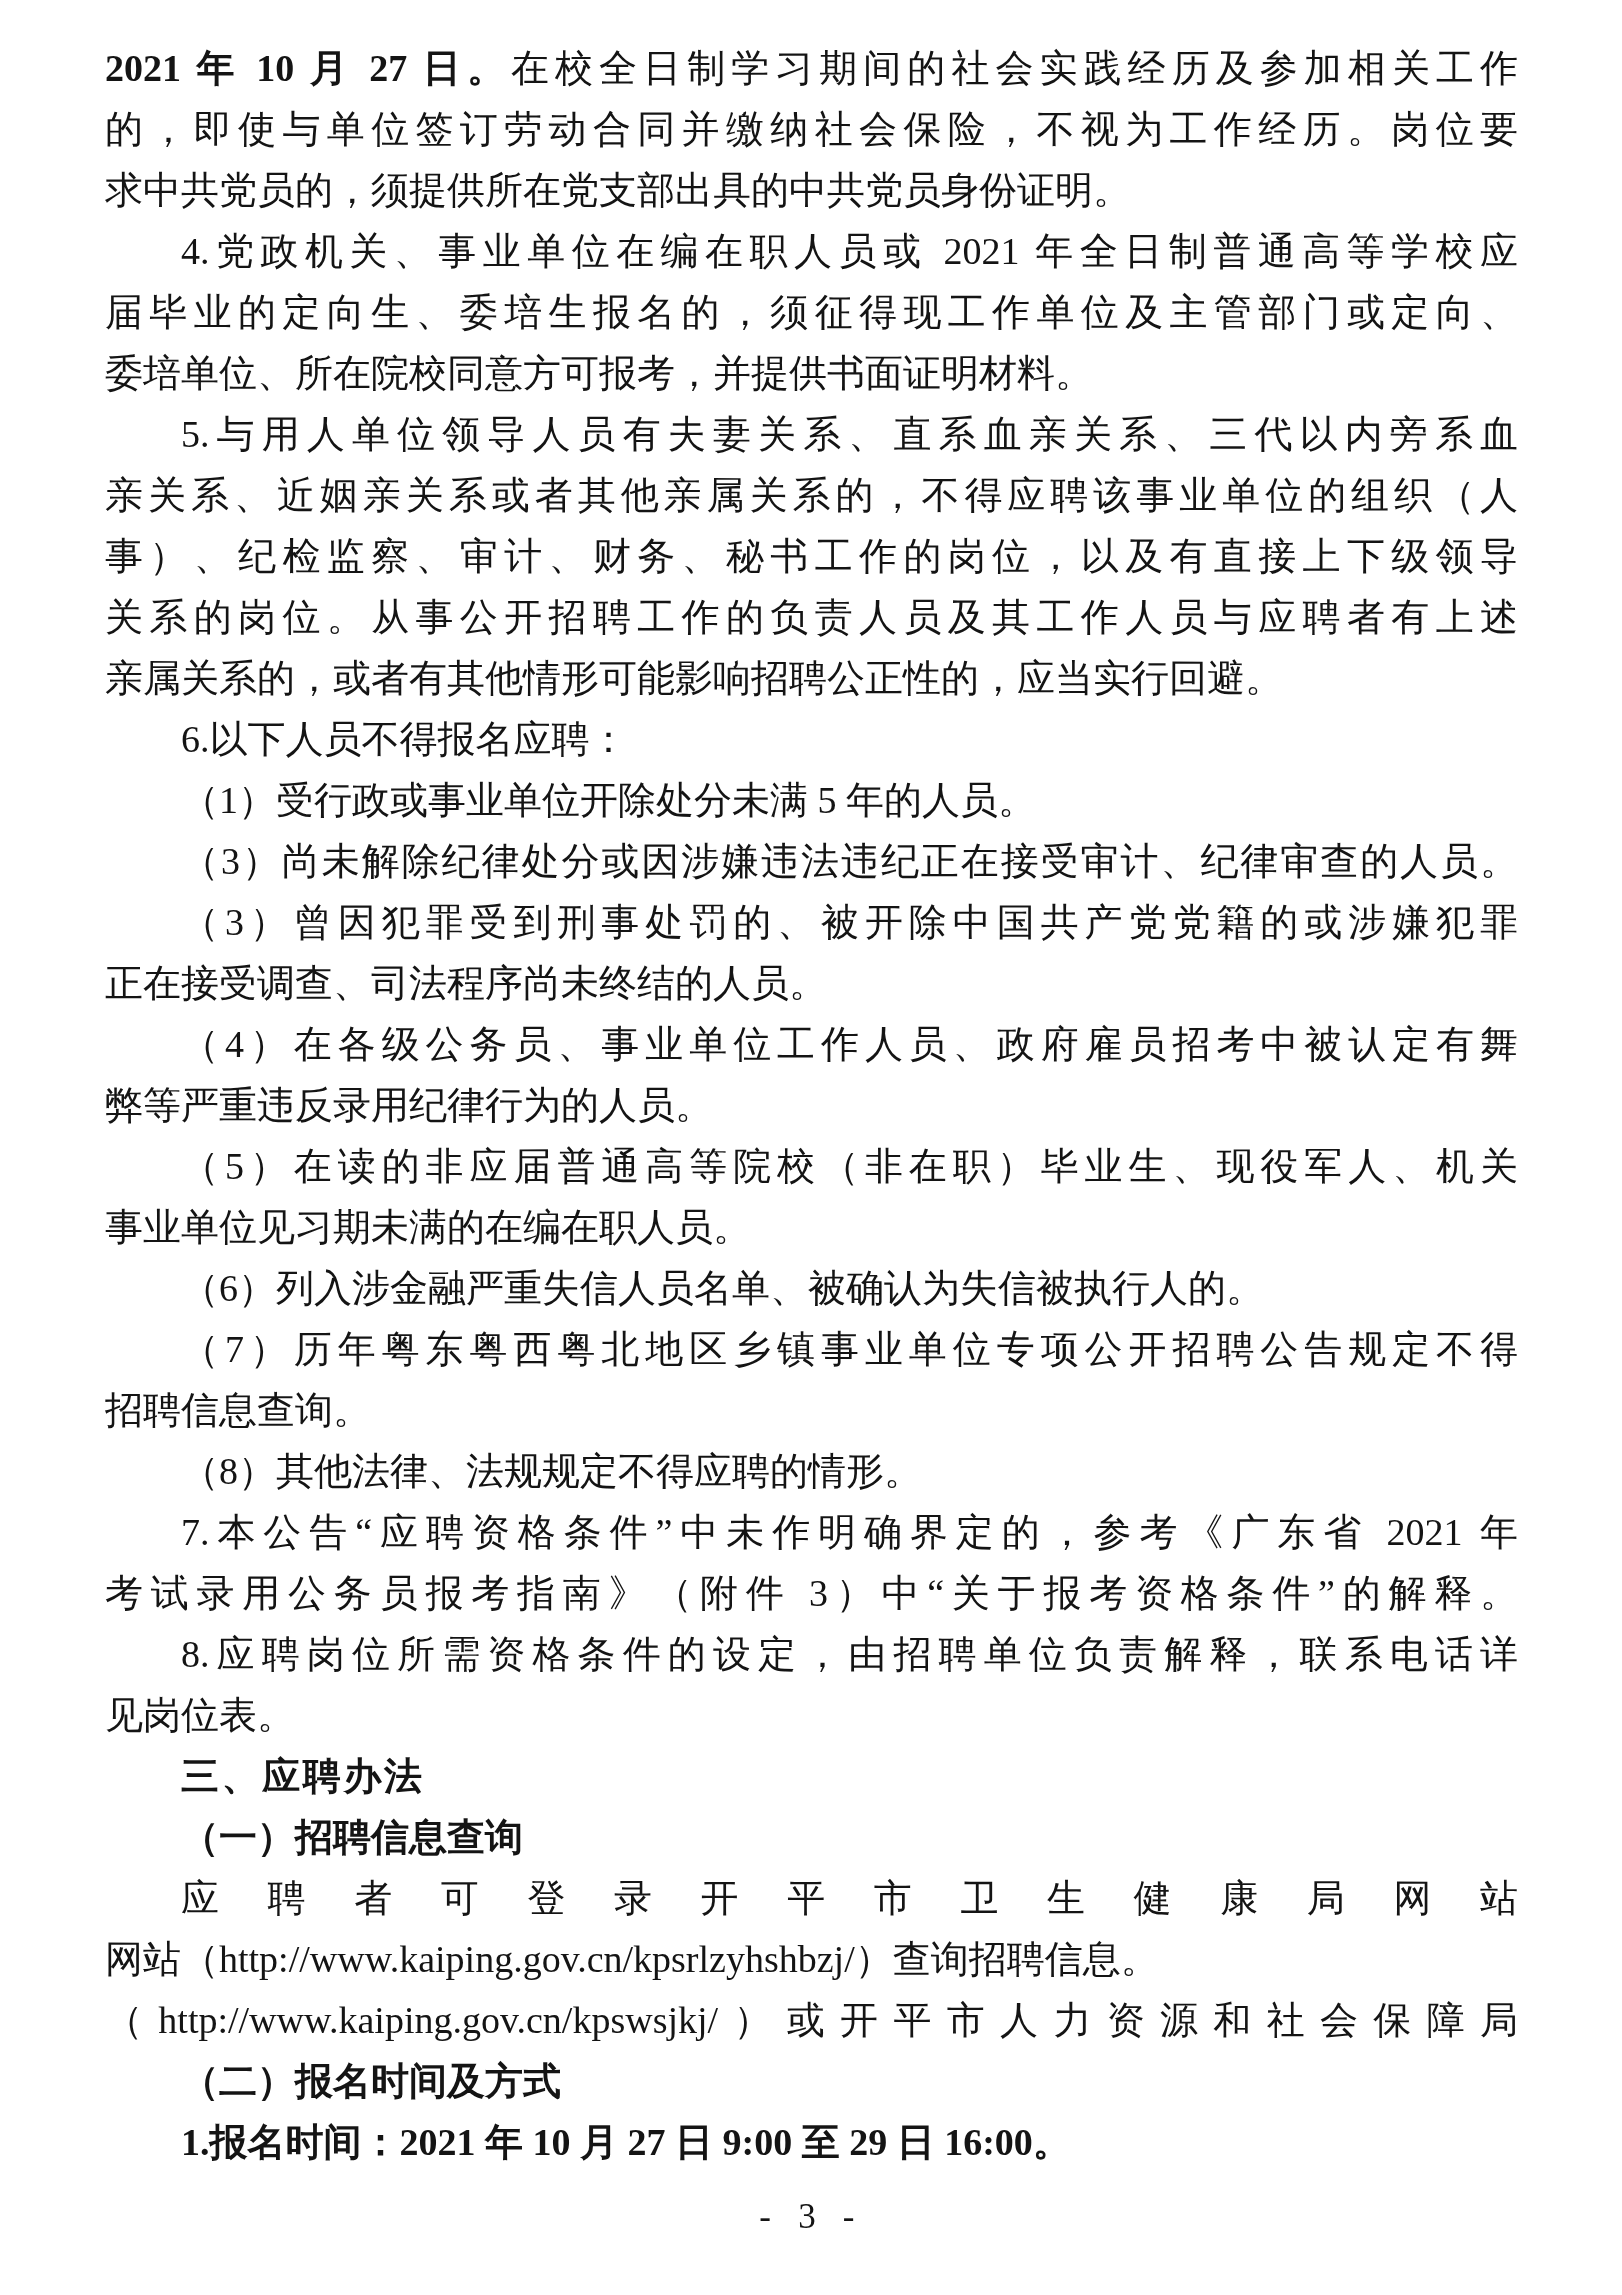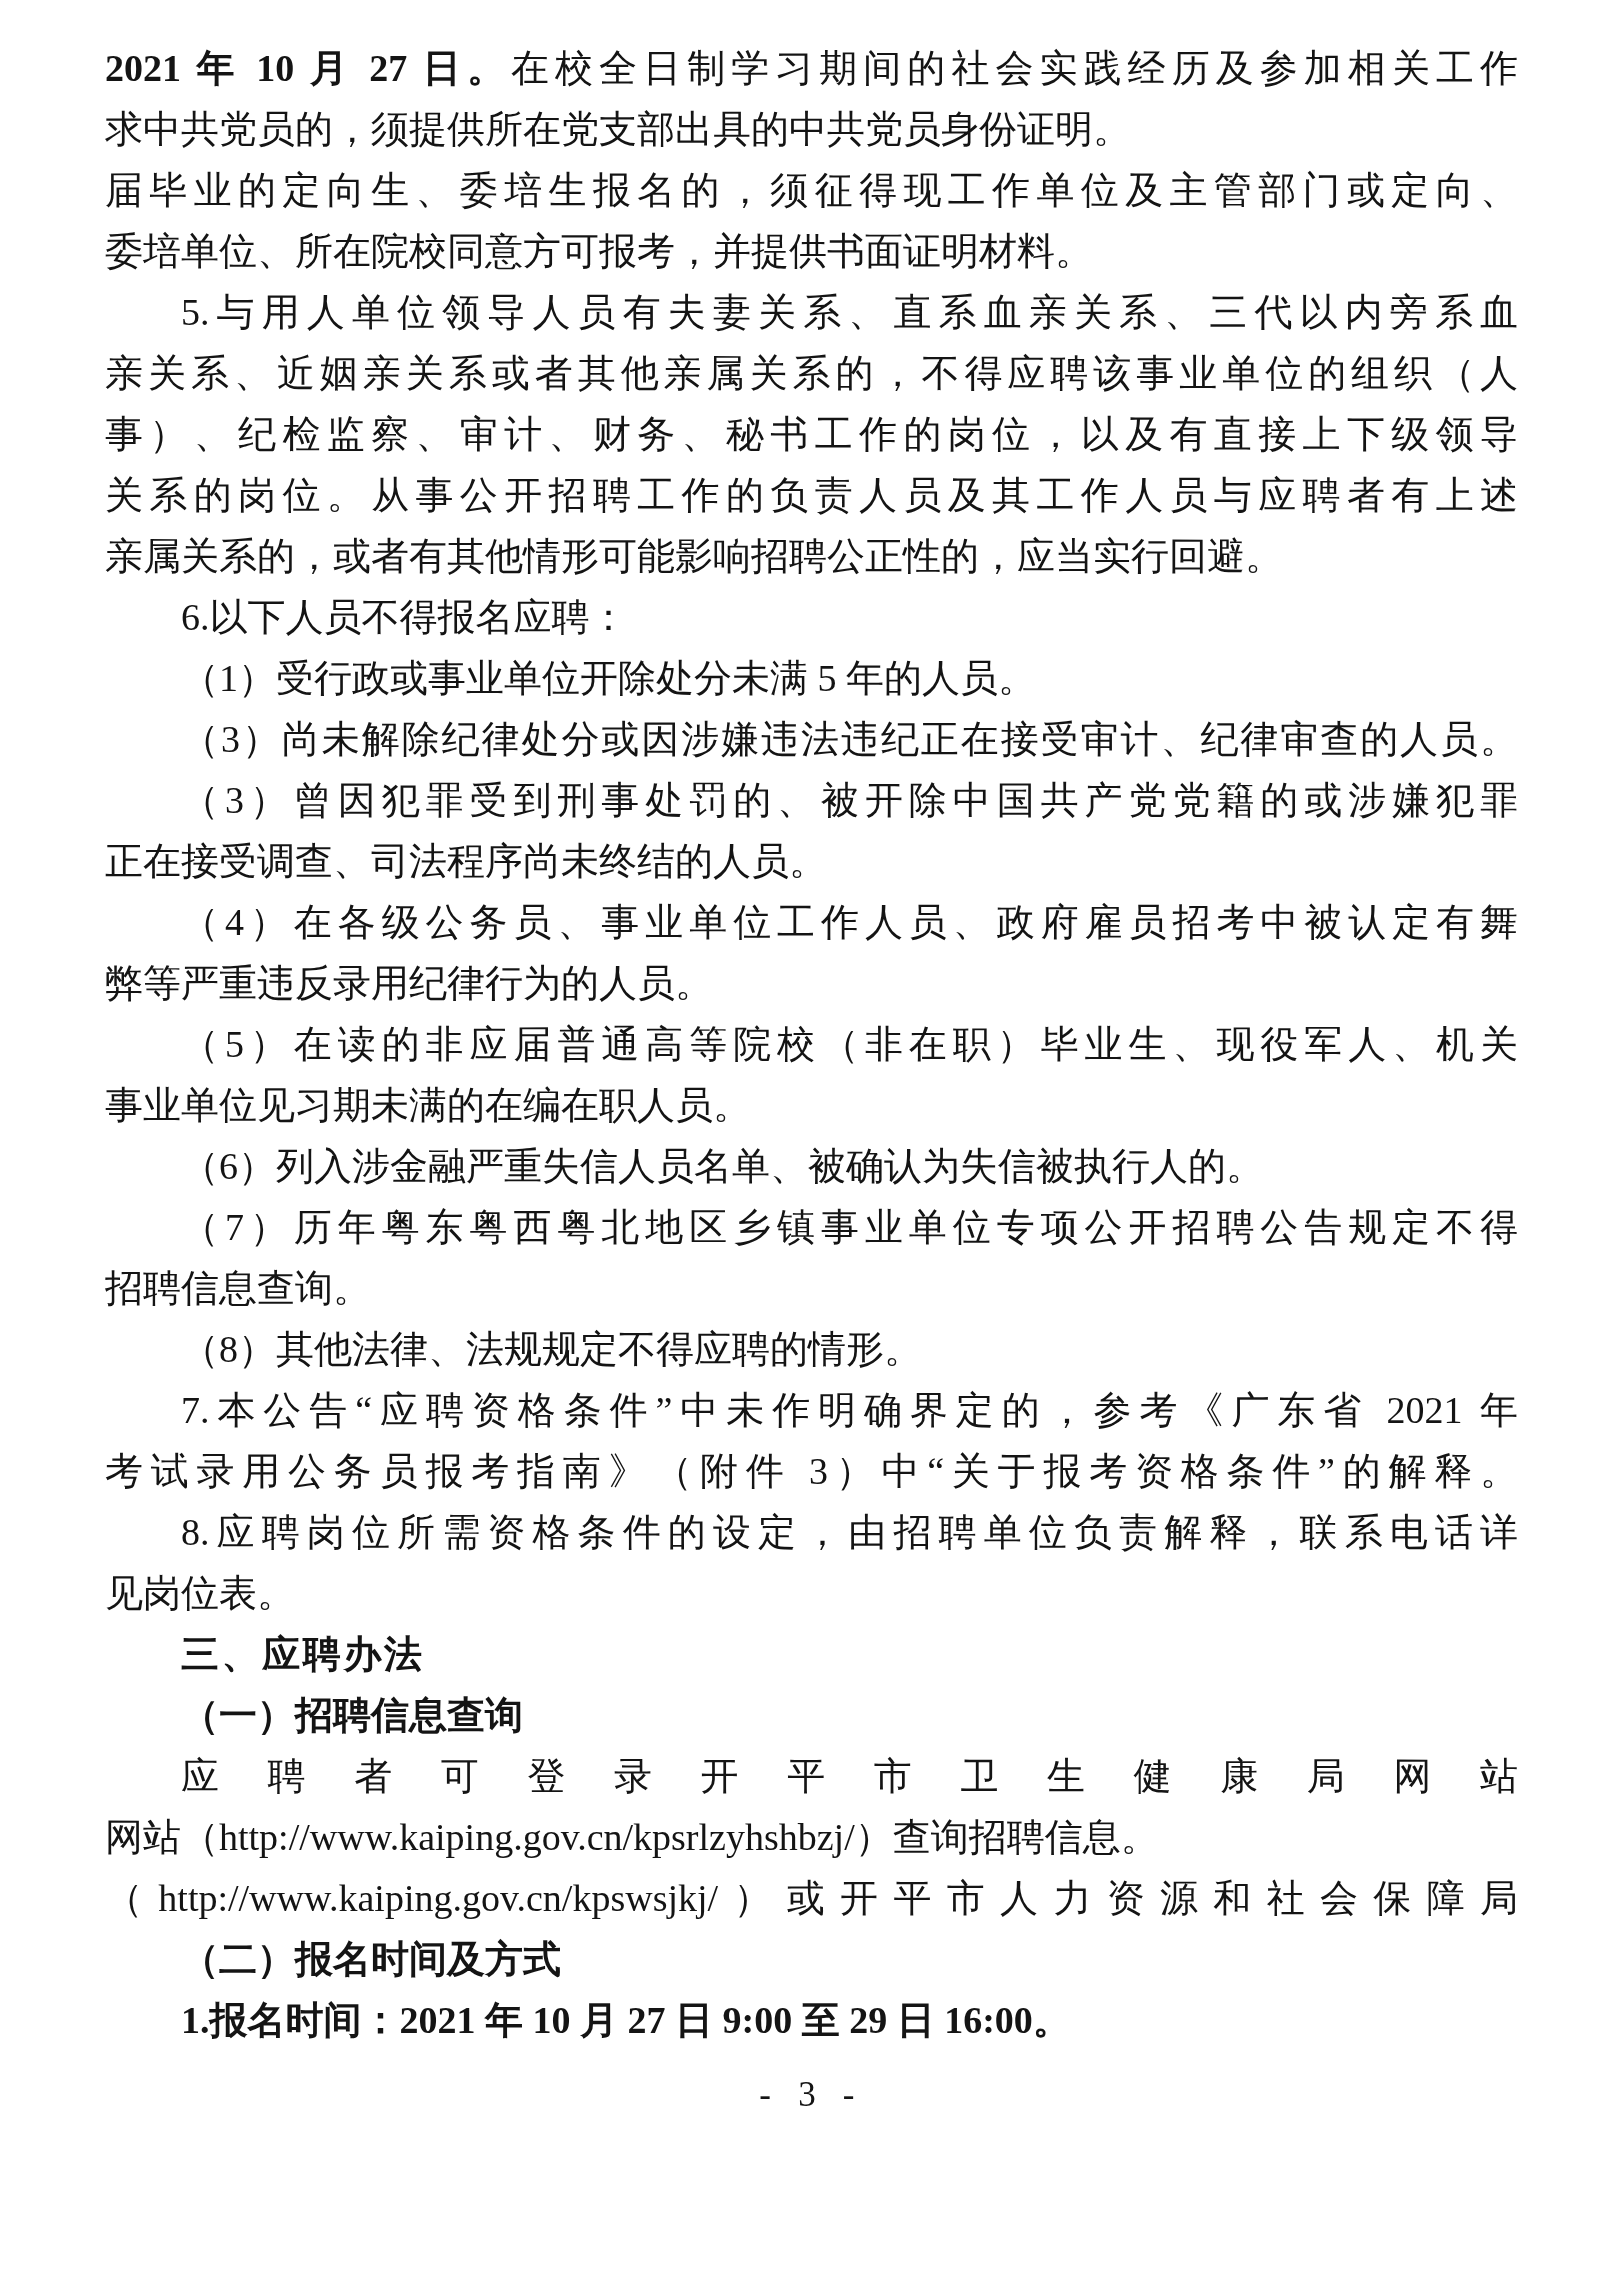--- a/index.html
+++ b/index.html
@@ -60,22 +60,24 @@
   }
 </style>
 </head>
 <body>
 
 <div class="page">
   <div class="content">
 
     <div class="line stretch"><span class="bold">2021 年 10 月 27 日。</span><span>在校全日制学习期间的社会实践经历及参加相关工作</span></div>
 
+    <div class="line stretch">的，即使与单位签订劳动合同并缴纳社会保险，不视为工作经历。岗位要</div>
     <div class="line">求中共党员的，须提供所在党支部出具的中共党员身份证明。</div>
 
+    <div class="line indent stretch">4.党政机关、事业单位在编在职人员或 2021 年全日制普通高等学校应</div>
     <div class="line stretch">届毕业的定向生、委培生报名的，须征得现工作单位及主管部门或定向、</div>
     <div class="line">委培单位、所在院校同意方可报考，并提供书面证明材料。</div>
 
     <div class="line indent stretch">5.与用人单位领导人员有夫妻关系、直系血亲关系、三代以内旁系血</div>
     <div class="line stretch">亲关系、近姻亲关系或者其他亲属关系的，不得应聘该事业单位的组织（人</div>
     <div class="line stretch">事）、纪检监察、审计、财务、秘书工作的岗位，以及有直接上下级领导</div>
     <div class="line stretch">关系的岗位。从事公开招聘工作的负责人员及其工作人员与应聘者有上述</div>
     <div class="line">亲属关系的，或者有其他情形可能影响招聘公正性的，应当实行回避。</div>
 
     <div class="line indent">6.以下人员不得报名应聘：</div>

